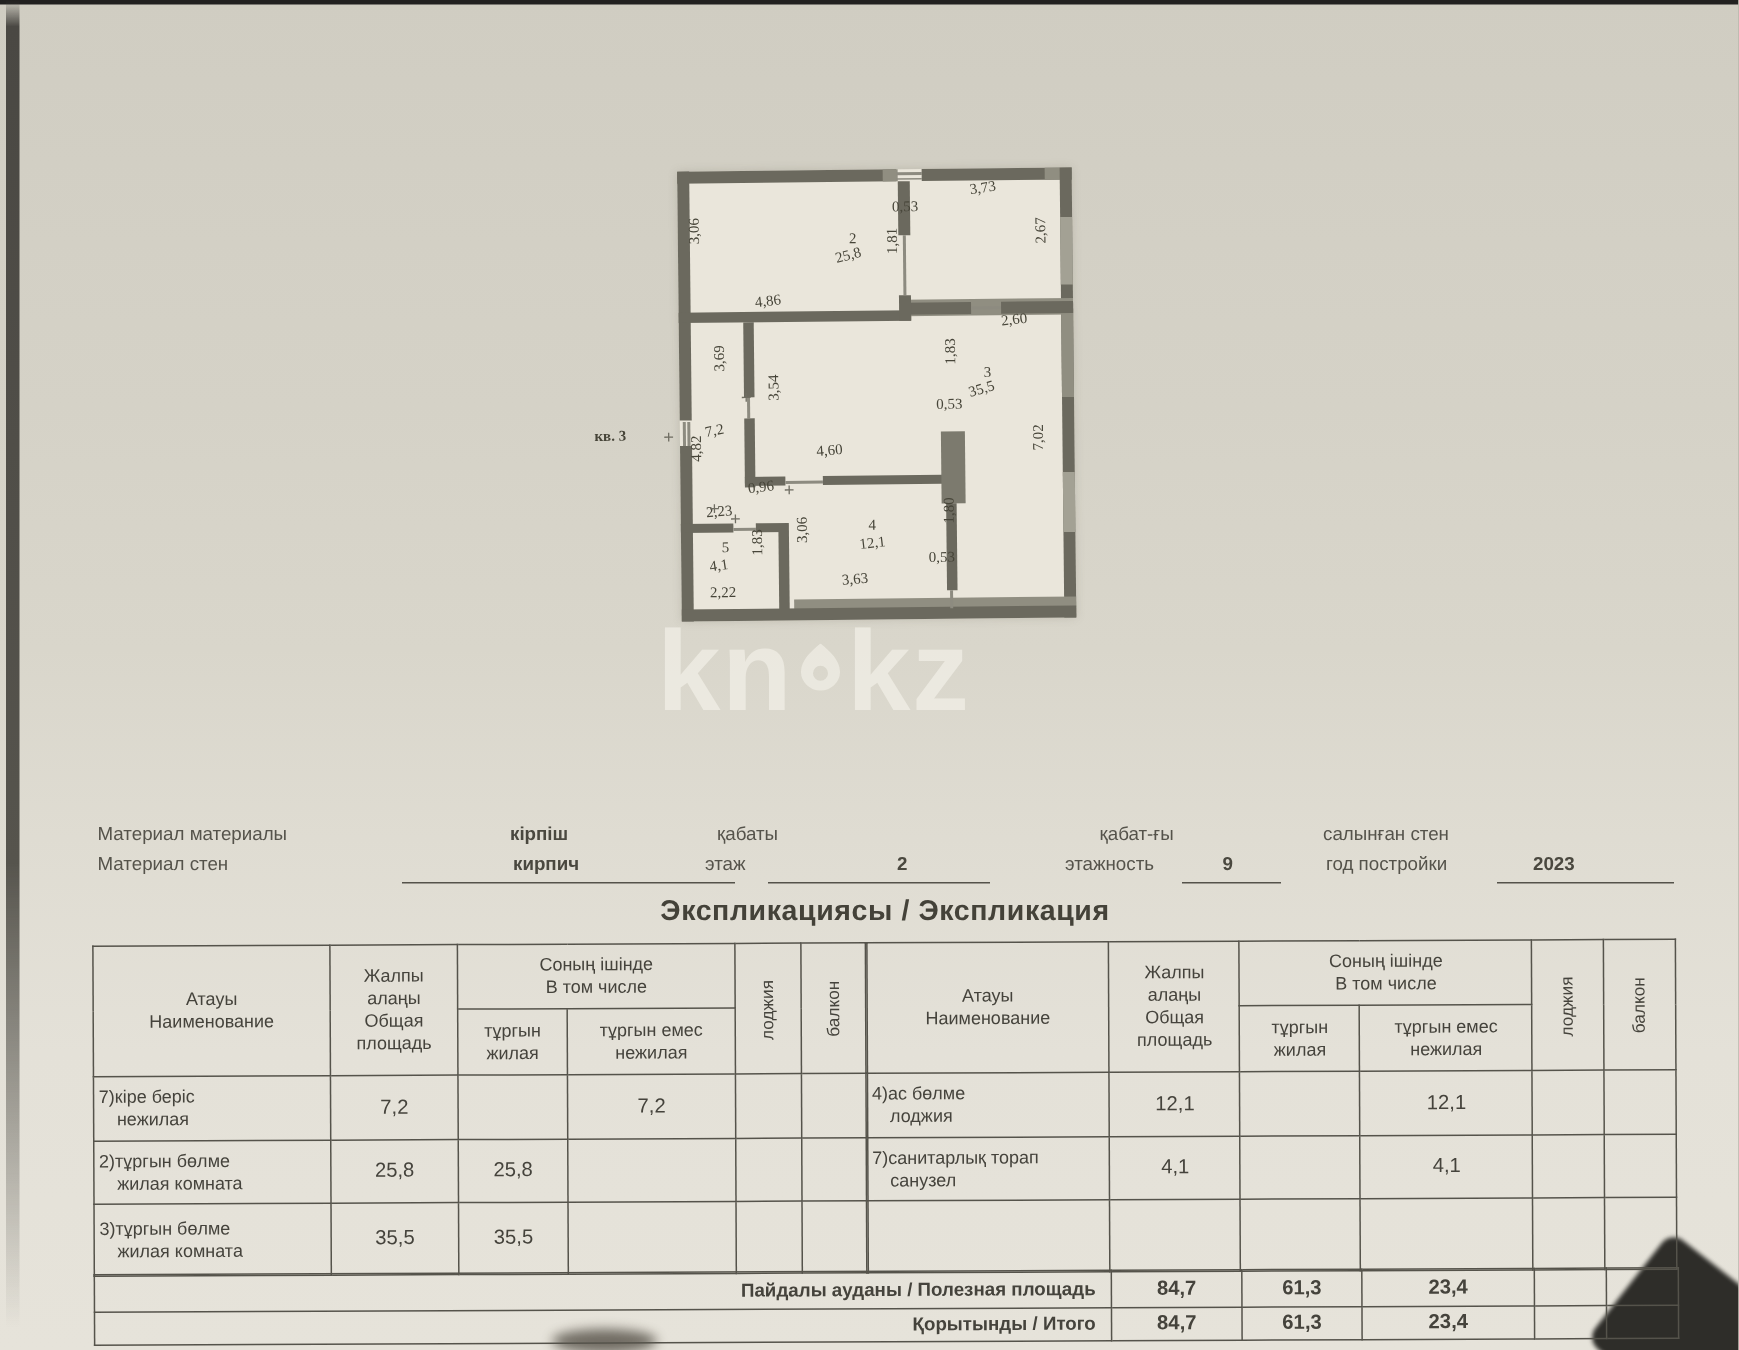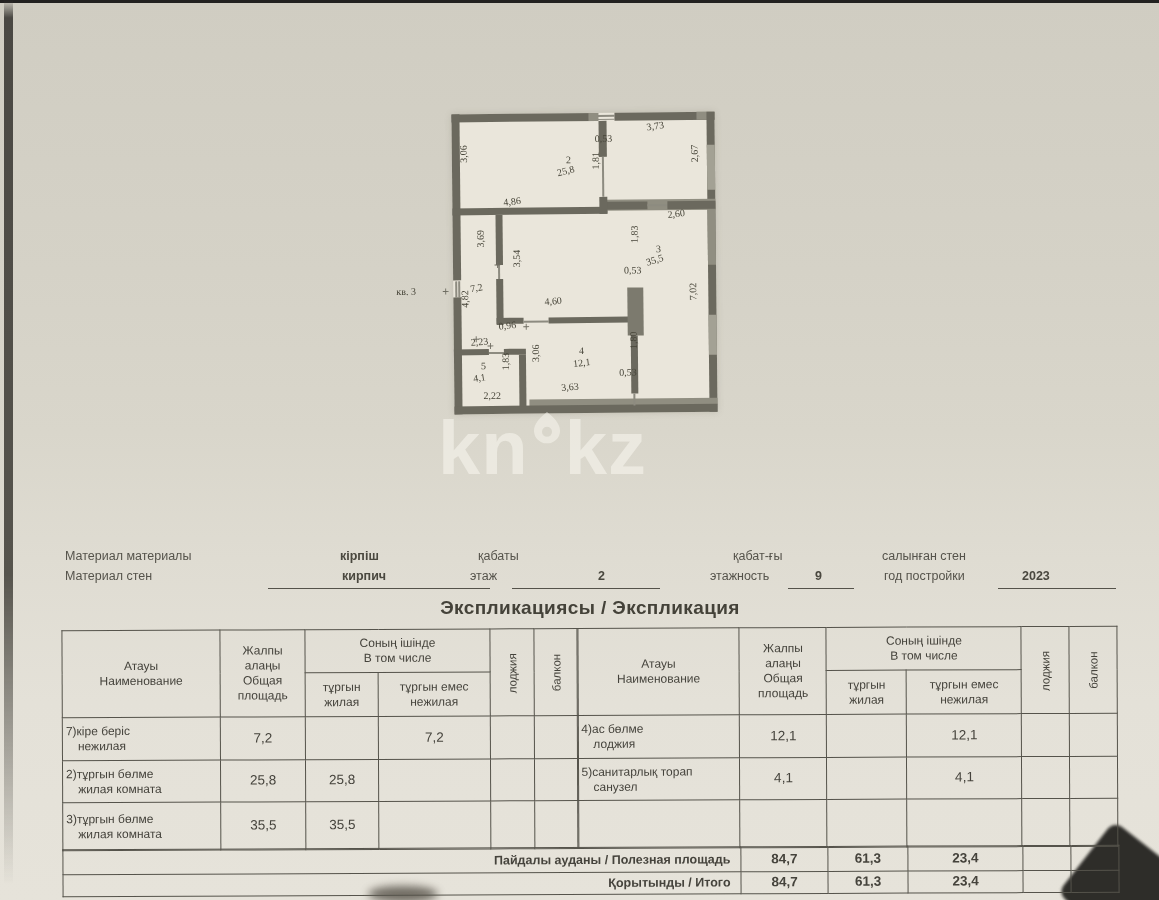--- a/index.html
+++ b/index.html
@@ -7,21 +7,21 @@
         background:linear-gradient(180deg,#d0cdc2 0%,#d5d2c7 30%,#d9d6cb 48%,#dfdcd2 62%,#e4e1d8 78%,#e6e3da 100%);
         font-family:"Liberation Sans",sans-serif;color:#45433c;}
   .edge-top{position:absolute;left:0;top:0;width:1159px;height:3px;background:#222120;}
   .edge-left{position:absolute;left:4px;top:0;width:9px;height:885px;
         background:linear-gradient(180deg,#39383500 0,#4a4843 2%,#56544d 65%,#56544d00 100%);filter:blur(.4px);}
   .corner-br{position:absolute;right:-34px;bottom:-40px;width:120px;height:92px;background:#2e2d29;
         transform:rotate(38deg);border-radius:10px;filter:blur(1.5px);}
   .smudge{position:absolute;left:368px;top:886px;width:70px;height:16px;background:#49443b;border-radius:50%;
         filter:blur(4px);opacity:.75;}
   
-  .watermark{position:absolute;left:438px;top:412px;display:flex;align-items:flex-start;
+  .watermark{position:absolute;left:438px;top:412px;display:flex;align-items:center;
         font-weight:700;font-size:76px;line-height:.95;letter-spacing:1px;color:rgba(250,248,240,.55);
         font-family:"Liberation Sans",sans-serif;}
   .watermark svg{margin:0 5px 6px 5px;opacity:.95;}
   
   .plan{position:absolute;left:448px;top:104px;width:280px;height:320px;transform:rotate(-.6deg);}
   .plan-paper{position:absolute;left:5px;top:9px;width:263px;height:300px;background:#eae6db;box-shadow:0 0 6px rgba(120,115,100,.25);}
   .wall{position:absolute;background:#6b695e;}
   .wall.gray{background:#908e81;}
   .wall.gray2{background:#a3a194;}
   .wall.mid{background:#7c7a6e;}
@@ -111,35 +111,35 @@
         <span class="plan-label v" style="left: 243px; top: 42px;">2,67</span>
         <span class="plan-label" style="left: 56px; top: 92px; transform: rotate(-6deg);">4,86</span>
         <span class="plan-label" style="left: 220px; top: 106px; transform: rotate(-6deg);">2,60</span>
         <span class="plan-label v" style="left: 28px; top: 125px;">3,69</span>
         <span class="plan-label v" style="left: 64px; top: 145px;">3,54</span>
         <span class="plan-label v" style="left: 182px; top: 122px;">1,83</span>
         <span class="plan-label" style="left: 208px; top: 141px;">3</span>
         <span class="plan-label" style="left: 198px; top: 152px; transform: rotate(-16deg);">35,5</span>
         <span class="plan-label" style="left: 176px; top: 162px;">0,53</span>
         <span class="plan-label v" style="left: 240px; top: 180px;">7,02</span>
-        <span class="plan-label" style="left: -52px; top: 181px;">кв. 3</span>
+        <span class="plan-label" style="left: -52px; top: 181px; font-weight: bold;">кв. 3</span>
         <span class="plan-label" style="left: 22px; top: 178px; transform: rotate(-10deg);">7,2</span>
         <span class="plan-label v" style="left: 12px; top: 185px;">4,82</span>
         <span class="plan-label" style="left: 96px; top: 192px; transform: rotate(-4deg);">4,60</span>
         <span class="plan-label" style="left: 50px; top: 216px; transform: rotate(-6deg);">0,96</span>
         <span class="plan-label" style="left: 22px; top: 232px; transform: rotate(-4deg);">2,23</span>
         <span class="plan-label v" style="left: 82px; top: 240px;">3,06</span>
         <span class="plan-label v" style="left: 180px; top: 228px;">1,80</span>
         <span class="plan-label" style="left: 130px; top: 242px;">4</span>
         <span class="plan-label" style="left: 124px; top: 254px; transform: rotate(-6deg);">12,1</span>
         <span class="plan-label" style="left: 170px; top: 264px;">0,53</span>
         <span class="plan-label" style="left: 32px; top: 256px;">5</span>
         <span class="plan-label" style="left: 24px; top: 268px; transform: rotate(-8deg);">4,1</span>
         <span class="plan-label v" style="left: 52px; top: 248px;">1,83</span>
-        <span class="plan-label" style="left: 24px; top: 286px; margin-left: 10px;">2,22</span>
+        <span class="plan-label" style="left: 24px; top: 286px;">2,22</span>
         <span class="plan-label" style="left: 112px; top: 278px; transform: rotate(-4deg);">3,63</span>
         <span class="cross" style="left: -6px; top: 182px;">+</span>
         <span class="cross" style="left: 46px; top: 156px;">+</span>
         <span class="cross" style="left: 24px; top: 230px;">+</span>
         <span class="cross" style="left: 38px; top: 237px;">+</span>
         <span class="cross" style="left: 74px; top: 218px;">+</span>
       </div>
   </div>
 
   <div class="watermark">
@@ -262,21 +262,21 @@
         </tr>
         <tr style="height:43px">
           <td class="name-cell"><span>4)ас бөлме</span><br><span class="ru">лоджия</span></td>
           <td class="num">12,1</td>
           <td class="num"></td>
           <td class="num">12,1</td>
           <td></td>
           <td></td>
         </tr>
         <tr style="height:42px">
-          <td class="name-cell"><span>5)санитарлық торап</span><br><span class="ru">санузел</span></td>
+          <td class="name-cell"><span>7)санитарлық торап</span><br><span class="ru">санузел</span></td>
           <td class="num">4,1</td>
           <td class="num"></td>
           <td class="num">4,1</td>
           <td></td>
           <td></td>
         </tr>
         <tr style="height:48px">
           <td></td>
               <td></td>
               <td></td>

